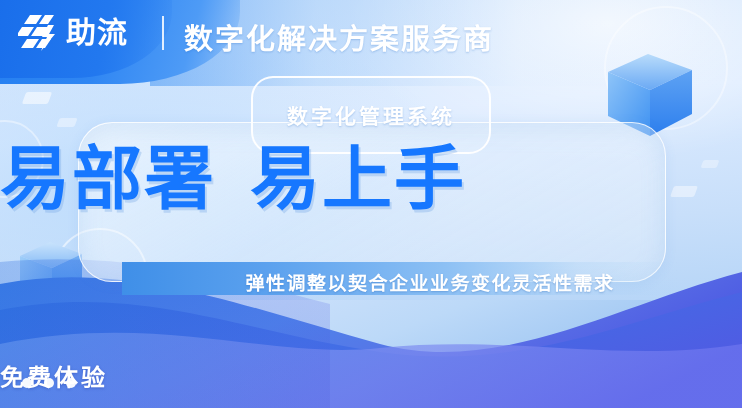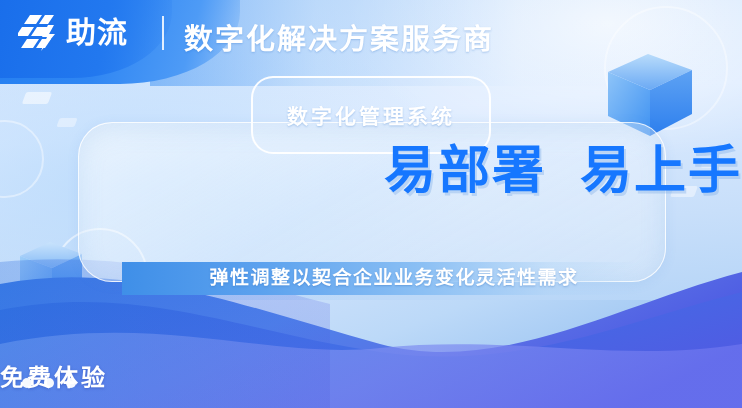--- a/index.html
+++ b/index.html
@@ -89,33 +89,33 @@
   
   .card{
     position:absolute;left:78px;top:122px;width:586px;height:158px;z-index:4;
     border-radius:34px;
     background:linear-gradient(150deg,rgba(255,255,255,.62) 0%,rgba(238,246,255,.40) 45%,rgba(255,255,255,.30) 100%);
     border:1px solid rgba(255,255,255,.78);
     box-shadow:0 6px 26px rgba(90,150,220,.16) inset, 0 2px 12px rgba(80,140,215,.10);
   }
   .headline{
     position:absolute;left:0;top:144px;width:742px;z-index:7;
-    text-align:right;
-    font-size:52px;font-weight:900;line-height:1;
+    text-align:left;
+    font-size:70px;font-weight:900;line-height:1;
     color:#1677ff;letter-spacing:2px;
     text-shadow:2px 3px 0 rgba(120,170,230,.35);
     font-family:"Liberation Sans","DejaVu Sans",sans-serif;
   }
   .headline .gap{display:inline-block;width:34px;}
 
   
   .subbar{
     position:absolute;left:122px;top:262px;width:520px;height:33px;z-index:7;
     background:linear-gradient(90deg,#3f8fe8 0%,#5ba1ee 26%,#8cc0f4 58%,rgba(171,210,246,.35) 82%,rgba(200,226,250,0) 100%);
-    display:flex;align-items:flex-start;justify-content:center;
+    display:flex;align-items:flex-end;justify-content:center;padding-left:36px;
   }
   .subbar span{
     font-size:19px;font-weight:700;color:#ffffff;letter-spacing:1.5px;
     text-shadow:0 1px 2px rgba(40,100,180,.35);
     padding-left:24px;
   }
 
   
   .cta{
     position:absolute;left:0;top:358px;width:682px;text-align:left;z-index:8;

